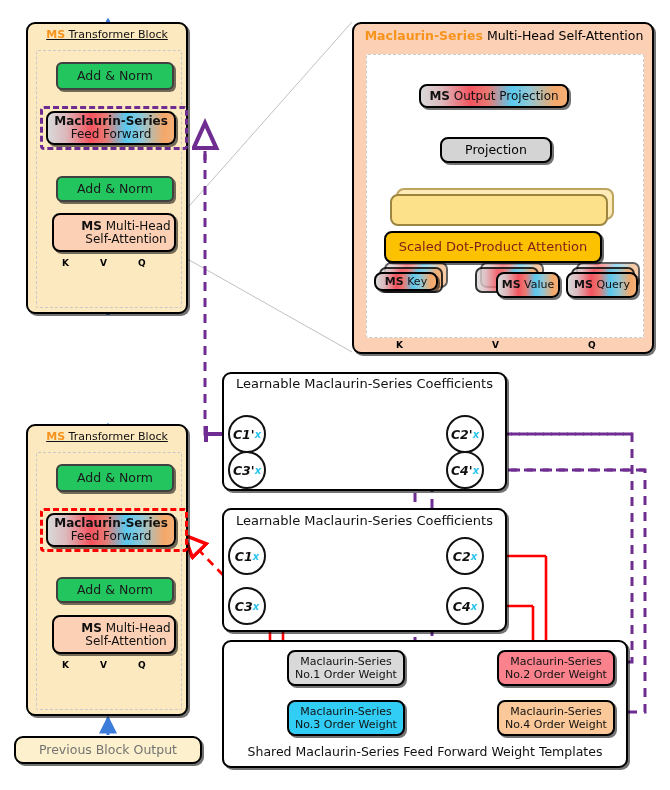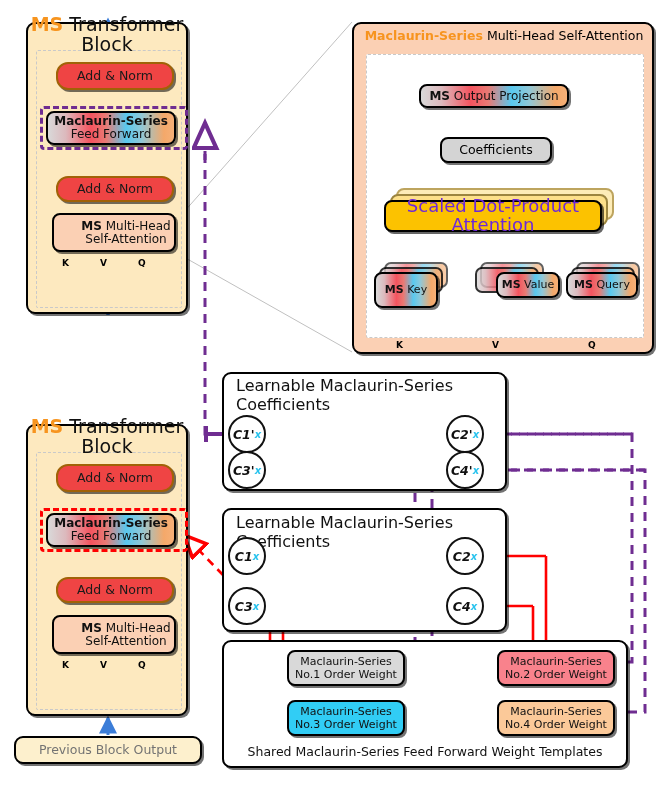--- a/index.html
+++ b/index.html
@@ -13,21 +13,21 @@
   .blk{
     display:flex;flex-direction:column;align-items:center;justify-content:center;
     text-align:center;line-height:1.05;
   }
   .outer-block{
     background:#fde9bf;border:2px solid #000;border-radius:9px;
     box-shadow:2px 2px 0 rgba(0,0,0,.55);
   }
   .inner-dash{border:1px dashed #c9c9c9;background:transparent;border-radius:2px;}
   .gray-box{
-    background:#ef4444;border:2px solid #a16207;border-radius:12px;
+    background:#22c55e;border:2px solid #404040;border-radius:6px;
     box-shadow:2px 2px 0 rgba(0,0,0,.55);
     font-size:12.5px;color:#1a1a1a;
   }
   .peach-box{
     background:#fbd0b4;border:2px solid #000;border-radius:8px;
     box-shadow:2px 2px 0 rgba(0,0,0,.55);
     font-size:12px;color:#101010;padding-left:24px;
   }
   .cream-box{
     background:#fdf0cd;border:2px solid #000;border-radius:9px;
@@ -36,21 +36,21 @@
   }
   .ms-grad{
     background:linear-gradient(90deg,#d9d9d9 0%,#dcb9bd 14%,#f4545f 34%,#e97a74 46%,#59c9ef 62%,#8fc8d8 74%,#f4a86a 92%,#f6b077 100%);
     border:2px solid #000;border-radius:8px;
     box-shadow:2px 2px 0 rgba(0,0,0,.55);
     font-size:12px;color:#111;
   }
   .yellow-box{
     background:#fcc200;border:2px solid #000;border-radius:8px;
     box-shadow:2px 2px 0 rgba(0,0,0,.6);
-    font-size:18px;color:#6d28d9;
+    font-size:13px;color:#7f1d1d;margin-top:31px;
   }
   .yellow-ghost{
     background:#fdecb8;border:2px solid #bda45e;border-radius:8px;
   }
   .yellow-ghost2{
     background:#fde08a;border:2px solid #9c8540;border-radius:8px;
   }
   .panel-white{
     background:#ffffff;border:2px solid #000;border-radius:9px;
     box-shadow:2px 2px 0 rgba(0,0,0,.55);
@@ -67,23 +67,23 @@
   }
   .coef{
     width:38px;height:38px;border-radius:50%;
     border:2px solid #111;background:#fff;
     display:flex;align-items:center;justify-content:center;
     font-style:italic;font-weight:bold;font-size:12.5px;color:#111;
   }
   .coef .xx{color:#29c3ee;font-weight:bold;font-style:italic;font-size:10px;}
   .ms-tag{color:#f7941e;font-weight:bold;}
   .bold{font-weight:bold;}
-  .ttl{font-size:19px;color:#111;}
+  .ttl{font-size:11px;color:#111;text-decoration:underline;}
   .kvq{font-size:9px;font-weight:bold;color:#000;}
-  .small-lbl{font-size:16px;color:#111;}
+  .small-lbl{font-size:13px;color:#111;}
   svg{position:absolute;left:0;top:0;overflow:visible;}
   .ghost-stack{border:2px solid #000;border-radius:7px;}
 </style>
 </head>
 <body>
 
 <div id="root">
 
   <svg width="670" height="790">
     <defs>
@@ -266,32 +266,32 @@
     <div>
       <span class="ms-tag bold">Maclaurin-Series</span><span> Multi-Head Self-Attention</span>
     </div>
   </div>
 
   <div class="abs blk ms-grad" style="left:419px;top:84px;width:150px;height:24px;font-size:12px;">
     <div><span class="bold">MS</span><span> Output Projection</span></div>
   </div>
 
   <div class="abs blk" style="left:440px;top:137px;width:112px;height:26px;background:#d4d4d4;border:2px solid #000;border-radius:8px;box-shadow:2px 2px 0 rgba(0,0,0,.55);font-size:12.5px;">
-    <span>Coefficients</span>
+    <span>Projection</span>
   </div>
 
   <div class="abs yellow-ghost" style="left:396px;top:188px;width:218px;height:32px;"></div>
   <div class="abs yellow-ghost2" style="left:390px;top:194px;width:218px;height:32px;"></div>
   <div class="abs blk yellow-box" style="left:384px;top:200px;width:218px;height:32px;">
     <span>Scaled Dot-Product Attention</span>
   </div>
 
   <div class="abs ghost-stack ms-grad" style="left:384px;top:262px;width:64px;height:26px;box-shadow:none;opacity:.62;"></div>
   <div class="abs ghost-stack ms-grad" style="left:379px;top:267px;width:64px;height:26px;box-shadow:none;opacity:.8;"></div>
-  <div class="abs blk ms-grad" style="left:374px;top:272px;width:64px;height:36px;font-size:11px;">
+  <div class="abs blk ms-grad" style="left:374px;top:272px;width:64px;height:19px;font-size:11px;">
     <div><span class="bold">MS</span><span> Key</span></div>
   </div>
 
   <div class="abs ghost-stack ms-grad" style="left:480px;top:262px;width:64px;height:26px;box-shadow:none;opacity:.62;"></div>
   <div class="abs ghost-stack ms-grad" style="left:475px;top:267px;width:64px;height:26px;box-shadow:none;opacity:.8;"></div>
   <div class="abs blk ms-grad" style="left:496px;top:272px;width:64px;height:26px;font-size:11px;">
     <div><span class="bold">MS</span><span> Value</span></div>
   </div>
 
   <div class="abs ghost-stack ms-grad" style="left:576px;top:262px;width:64px;height:26px;box-shadow:none;opacity:.62;"></div>

